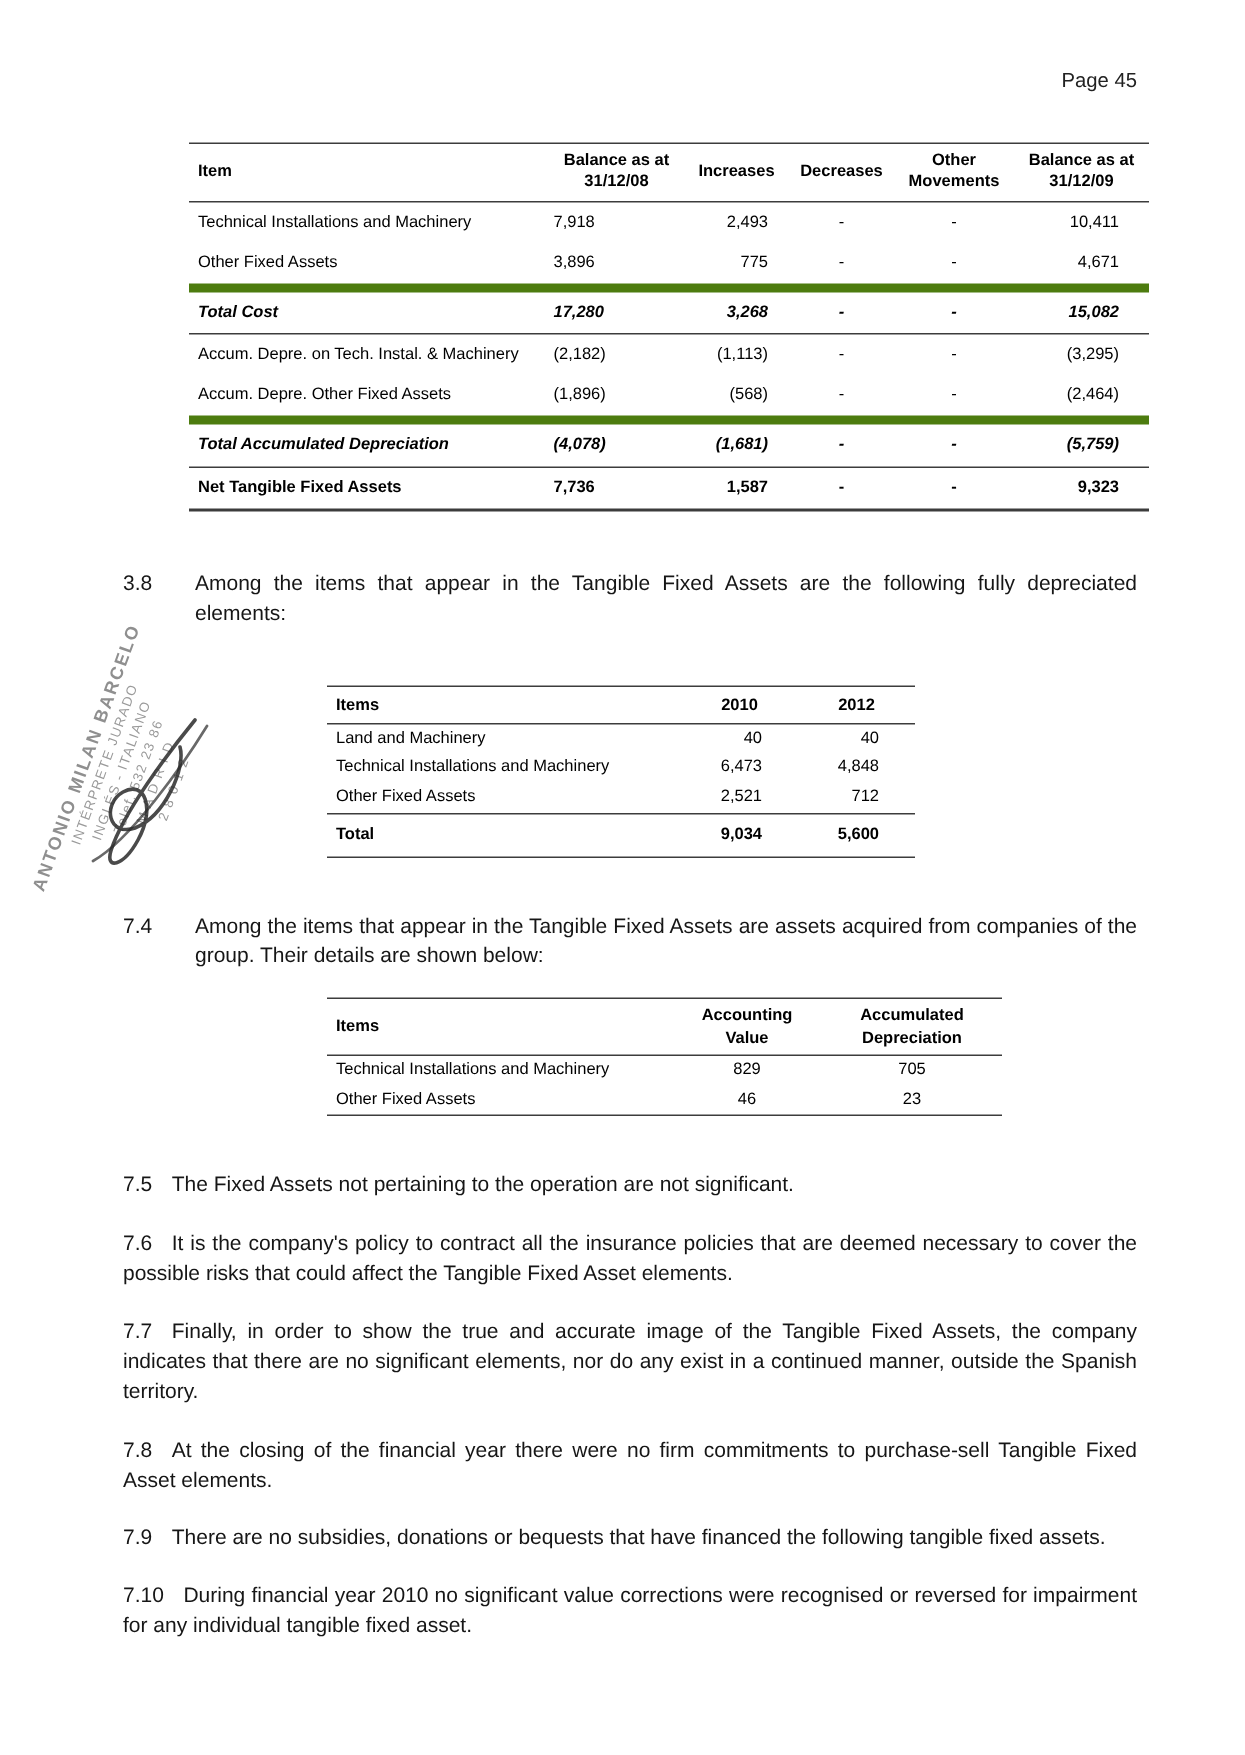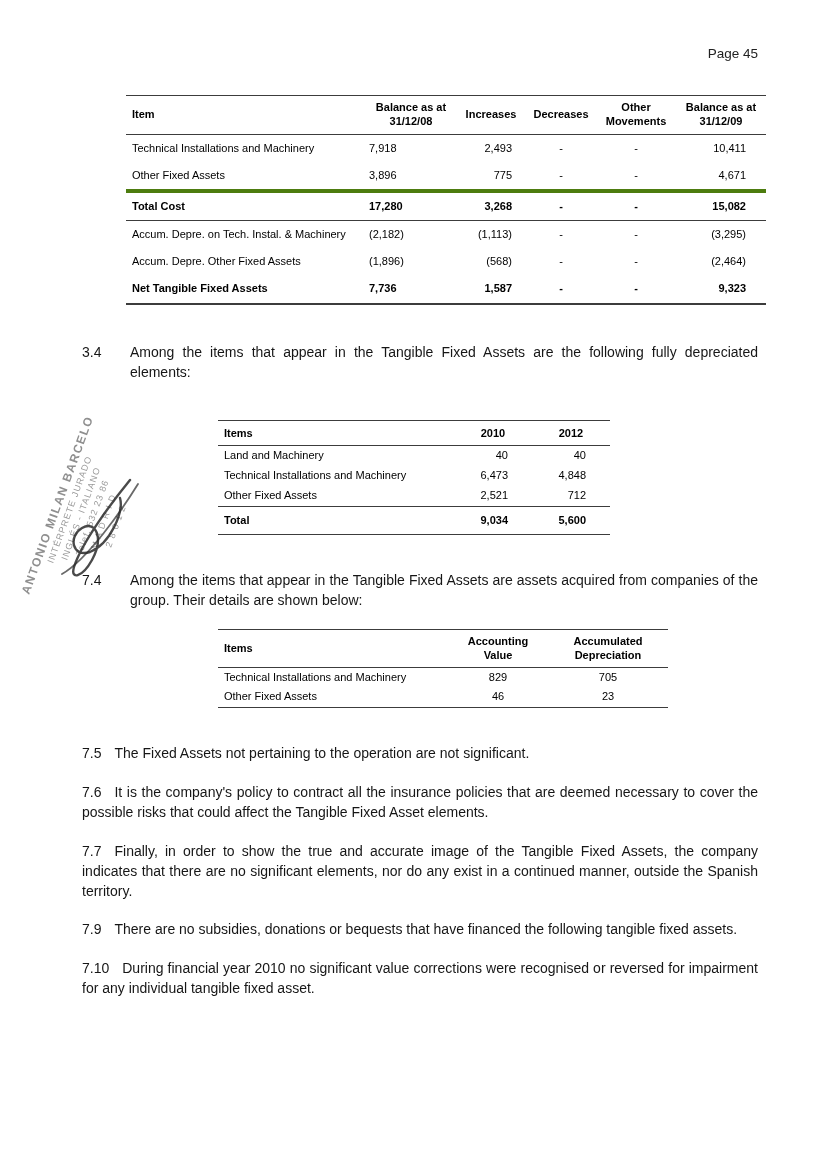--- a/index.html
+++ b/index.html
@@ -9,21 +9,21 @@
     position:relative; width:830px; height:1170px; margin:0 auto;
     background:#ffffff; overflow:hidden;
     padding:46px 72px 0 82px;
   }
   .page-number { text-align:right; font-size:13.5px; margin-bottom:34px; color:#222; }
 
   table { border-collapse:collapse; table-layout:fixed; }
   .tbl  { font-size:11px; color:#000; }
   .tbl th { font-weight:bold; }
   tr.bold td { font-weight:bold; }
-  tr.rt td { border-top:4px solid #4d7c0f; }
+  tr.rt td { border-top:6px solid #4d7c0f;font-style:italic; }
   tr.rb td { border-bottom:1px solid #3c3c3c; }
 
   
   .main { width:640px; margin-left:44px; border-top:1.5px solid #3c3c3c; border-bottom:2px solid #3c3c3c; }
   .main th { border-bottom:1px solid #3c3c3c; padding:5px 3px; vertical-align:middle; text-align:center; line-height:1.25; }
   .main th.c0 { text-align:left; padding-left:6px; }
   .main td { padding:7px 3px; line-height:1.2; }
   .main td.c0 { text-align:left; padding-left:6px; }
   .main td.c1 { text-align:left; padding-right:16px; }
   .main td.c2 { text-align:right; padding-right:14px; }
@@ -128,33 +128,41 @@
         <td class="c5">(3,295)</td>
       </tr>
       <tr>
         <td class="c0">Accum. Depre. Other Fixed Assets</td>
         <td class="c1">(1,896)</td>
         <td class="c2">(568)</td>
         <td class="c3">-</td>
         <td class="c4">-</td>
         <td class="c5">(2,464)</td>
       </tr>
+      <tr class="bold rt rb">
+        <td class="c0">Total Accumulated Depreciation</td>
+        <td class="c1">(4,078)</td>
+        <td class="c2">(1,681)</td>
+        <td class="c3">-</td>
+        <td class="c4">-</td>
+        <td class="c5">(5,759)</td>
+      </tr>
       <tr class="bold">
         <td class="c0">Net Tangible Fixed Assets</td>
         <td class="c1">7,736</td>
         <td class="c2">1,587</td>
         <td class="c3">-</td>
         <td class="c4">-</td>
         <td class="c5">9,323</td>
       </tr>
     </tbody>
   </table>
 
   <div class="para hang mt-lg">
-    <span class="num">3.4</span>
+    <span class="num">3.8</span>
     <span class="ptext">Among the items that appear in the Tangible Fixed Assets are the following fully depreciated elements:</span>
   </div>
 
   <table class="tbl tbl2">
     <colgroup>
         <col style="width:236px">
         <col style="width:78px">
         <col style="width:78px">
       </colgroup>
     <thead>
@@ -219,20 +227,21 @@
       </tr>
     </tbody>
   </table>
 
   <p class="para flow mt-p"><span class="num-inline">7.5</span><span>The Fixed Assets not pertaining to the operation are not significant.</span></p>
 
   <p class="para flow"><span class="num-inline">7.6</span><span>It is the company's policy to contract all the insurance policies that are deemed necessary to cover the possible risks that could affect the Tangible Fixed Asset elements.</span></p>
 
   <p class="para flow"><span class="num-inline">7.7</span><span>Finally, in order to show the true and accurate image of the Tangible Fixed Assets, the company indicates that there are no significant elements, nor do any exist in a continued manner, outside the Spanish territory.</span></p>
 
+  <p class="para flow"><span class="num-inline">7.8</span><span>At the closing of the financial year there were no firm commitments to purchase-sell Tangible Fixed Asset elements.</span></p>
 
   <p class="para flow"><span class="num-inline">7.9</span><span>There are no subsidies, donations or bequests that have financed the following tangible fixed assets.</span></p>
 
   <p class="para flow"><span class="num-inline">7.10</span><span>During financial year 2010 no significant value corrections were recognised or reversed for impairment for any individual tangible fixed asset.</span></p>
 
   <div class="stamp">
     <div class="l0">ANTONIO MILAN BARCELO</div>
     <div class="ln">INTÉRPRETE JURADO</div>
     <div class="ln">INGLÉS - ITALIANO</div>
     <div class="ln">Telef. 532 23 86</div>

